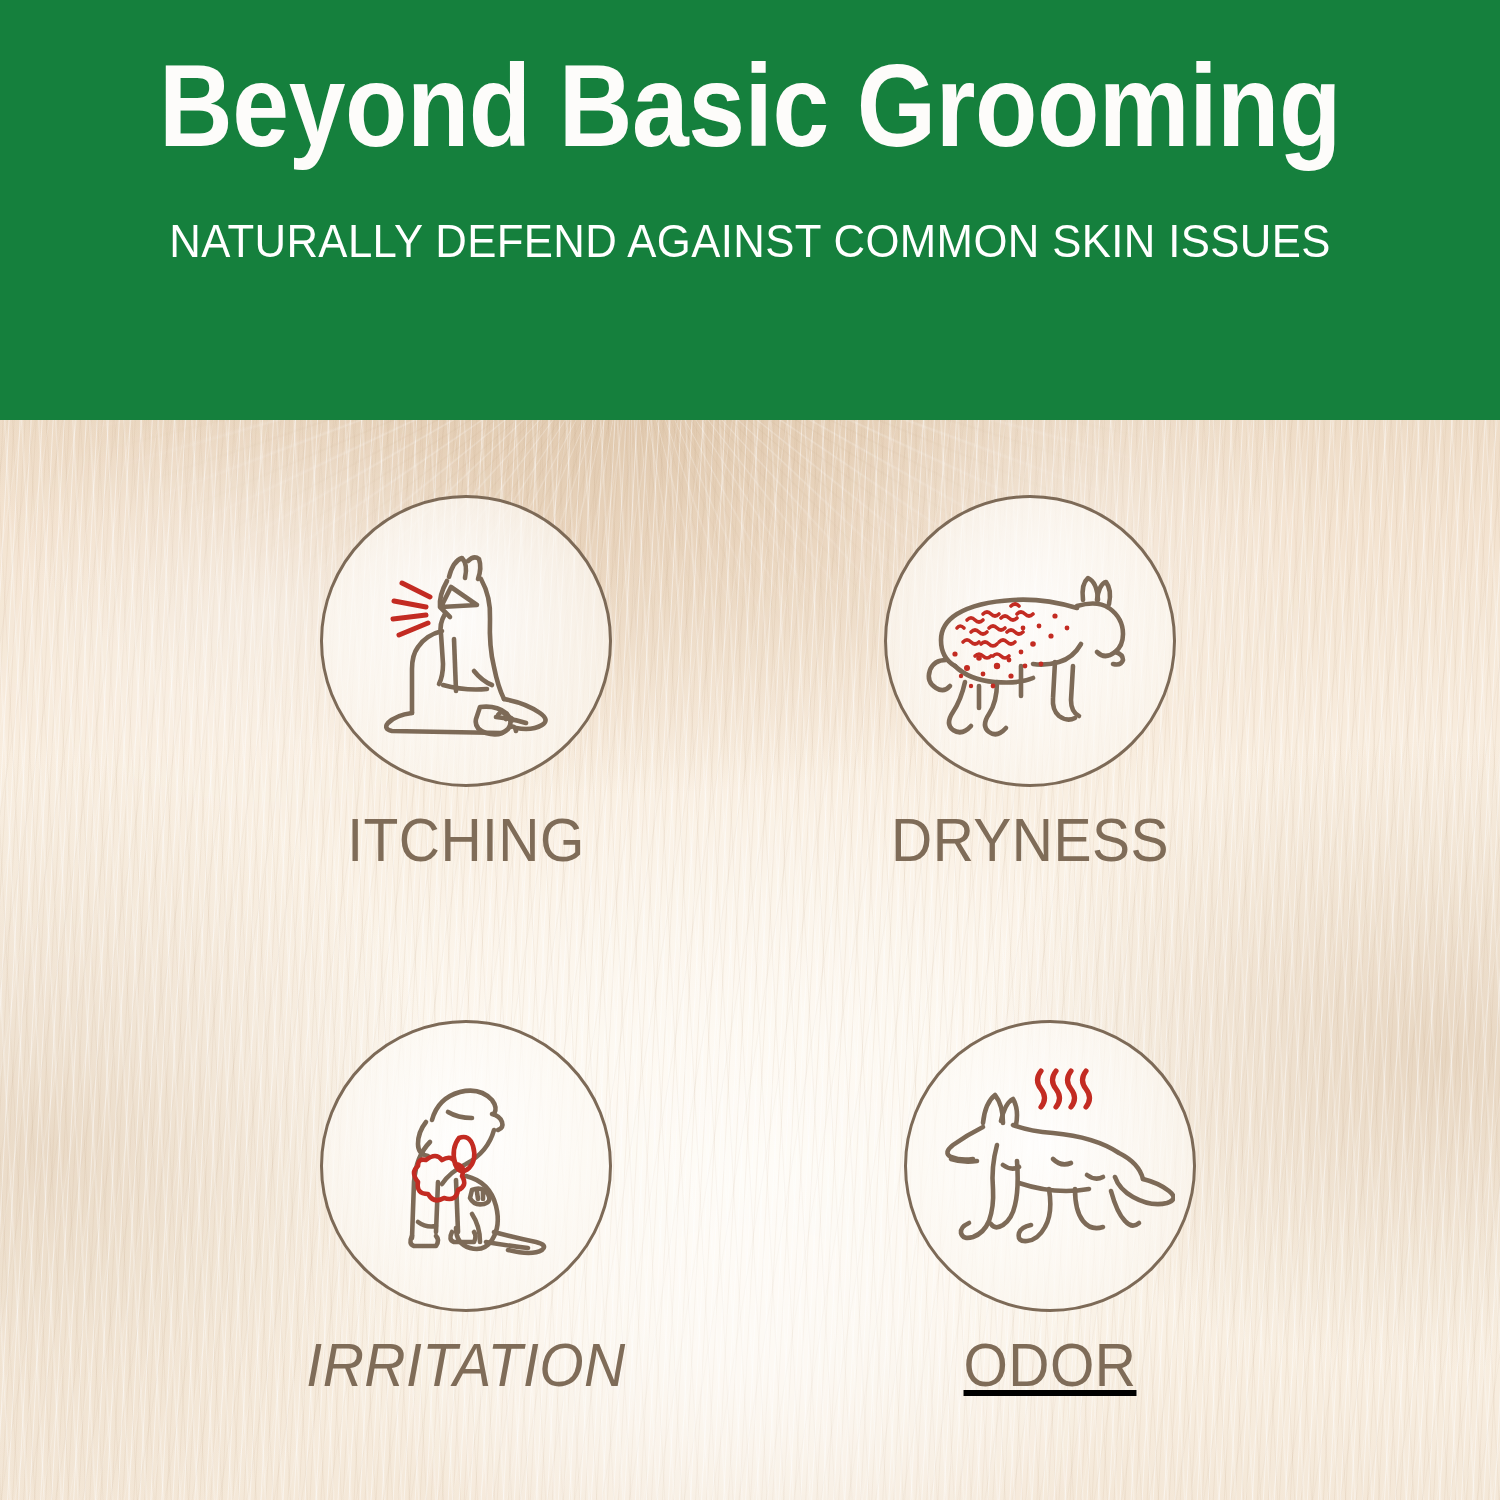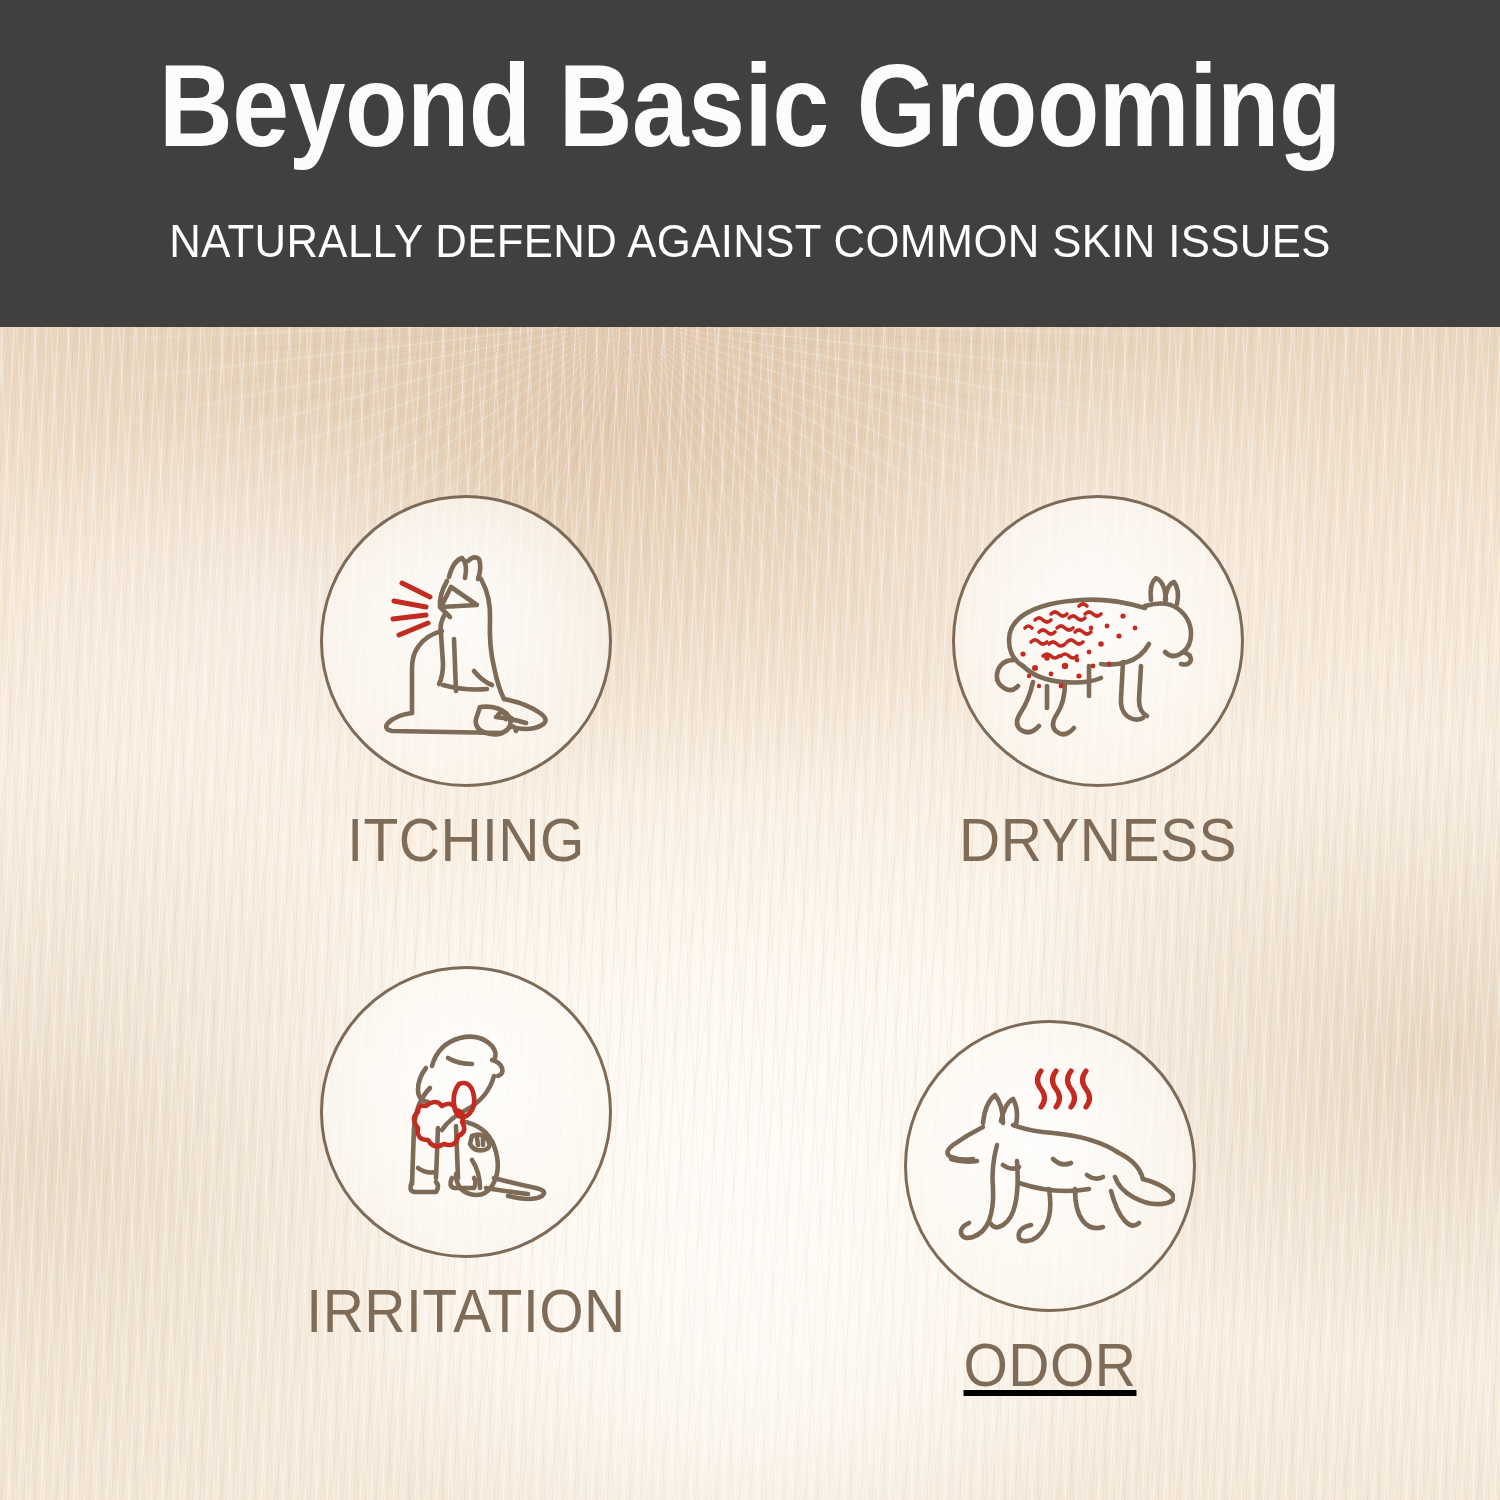--- a/index.html
+++ b/index.html
@@ -17,22 +17,22 @@
     height: 1500px;
     overflow: hidden;
     background: #f3e6d6;
   }
 
   
   .header-band {
     position: absolute;
     left: 0; top: 0;
     width: 1500px;
-    height: 327px;
-    background: #404040;
+    height: 420px;
+    background: #15803d;
     z-index: 10;
     overflow: hidden;
   }
   .header-title {
     position: absolute;
     left: 0; right: 0;
     top: 46px;
     text-align: center;
     color: #fdfcfa;
     font-family: "Liberation Sans", sans-serif;
@@ -151,22 +151,22 @@
     left: 0; top: 0;
     width: 1424px;
     height: 1500px;
     z-index: 5;
   }
   .cell {
     position: absolute;
     width: 460px;
   }
   .cell-itching   { left: 236px;  top: 495px; }
-  .cell-dryness   { left: 868px;  top: 495px; }
-  .cell-irritation{ left: 236px;  top: 966px; }
+  .cell-dryness   { left: 800px;  top: 495px; }
+  .cell-irritation{ left: 236px;  top: 1020px; font-style: italic; }
   .cell-odor      { left: 820px;  top: 1020px; text-decoration: underline; }
 
   .badge {
     position: relative;
     width: 292px;
     height: 292px;
     margin: 0 auto;
     border-radius: 50%;
     border: 3px solid #7d6a57;
     background:

